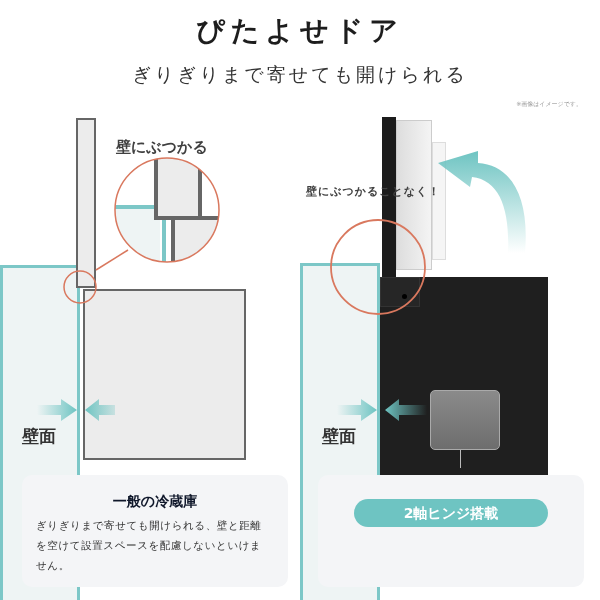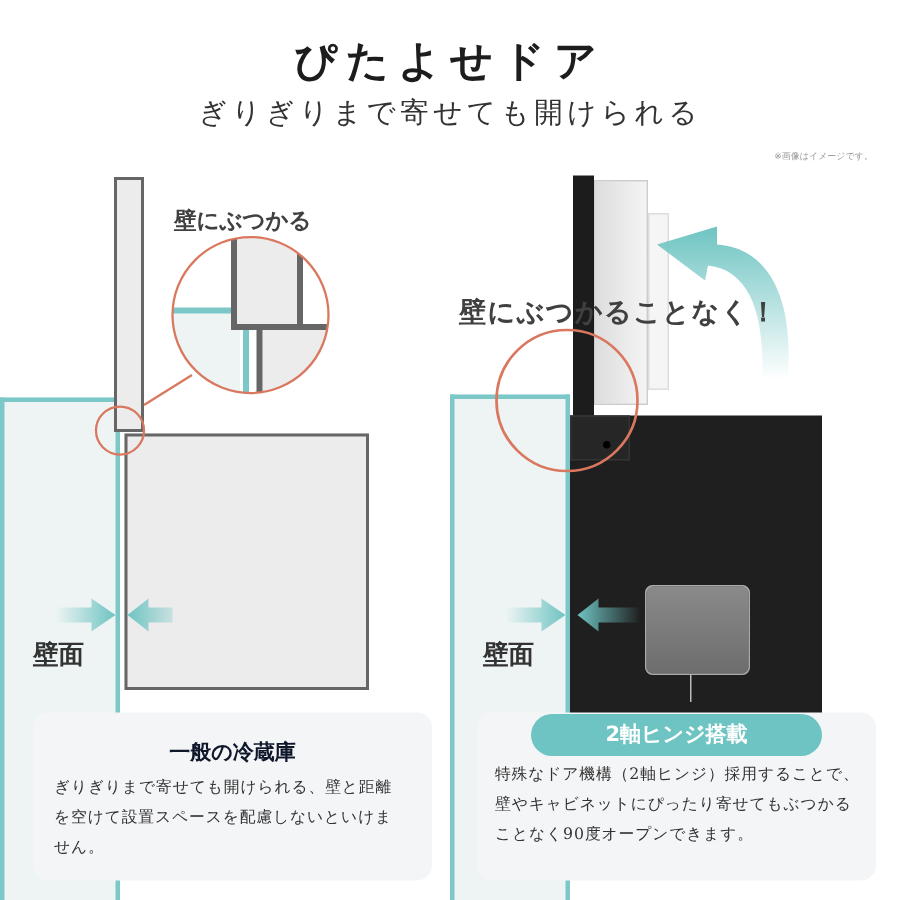--- a/index.html
+++ b/index.html
@@ -1,19 +1,19 @@
 <!DOCTYPE html>
 <html><head>
 <meta charset="utf-8">
 <style>
   * { box-sizing: border-box; margin: 0; padding: 0; }
   html, body { width: 600px; height: 600px; overflow: hidden; background: #ffffff; }
   body { position: relative; font-family: "DejaVu Serif", serif; color: #222; }
   .abs { position: absolute; }
-  .title { left: 0; width: 600px; top: 22px; text-align: center; font-size: 28px; font-weight: bold; letter-spacing: 6px; color: #1d1d1d; }
+  .title { left: 0; width: 600px; top: 12px; text-align: center; font-size: 28px; font-weight: bold; letter-spacing: 6px; color: #1d1d1d; }
   .subtitle { left: 0; width: 600px; top: 62px; text-align: center; font-size: 19px; letter-spacing: 3px; color: #333; }
   .note { right: 18px; top: 100px; font-size: 6px; color: #999; font-family: "DejaVu Sans", sans-serif; }
 
   
   .wall { background: #eef4f4; border: 3px solid #7cc7c7; border-bottom: none; border-left: none; }
   .door-left { left: 76px; top: 118px; width: 20px; height: 170px; background: #ececec; border: 2px solid #666; }
   .fridge-left { left: 83px; top: 289px; width: 163px; height: 171px; background: #ececec; border: 2px solid #666; }
   .label-orange { color: #404040; font-family: "DejaVu Sans", sans-serif; font-weight: bold; }
   .wall-label { font-family: Liberation Sans, sans-serif; font-weight: bold; font-size: 17px; color: #333; }
   .card { background: #f4f5f7; border-radius: 10px; }
@@ -94,28 +94,27 @@
         <stop offset="0" stop-color="#6ec4c2"></stop>
           <stop offset="1" stop-color="#6ec4c2" stop-opacity="0"></stop>
       </linearGradient>
     </defs>
     <path d="M95,118 C100,60 80,30 48,28 L48,16 L8,28 L40,52 L42,42 C70,45 80,75 78,118 Z" fill="url(#gr)"></path>
   </svg>
 
   <svg class="abs" style="left:330px;top:215px" width="120" height="120">
     <circle cx="48" cy="52" r="47" fill="none" stroke="#d9785e" stroke-width="1.8"></circle>
   </svg>
-  <div class="abs label-orange" style="left:306px;top:196px;font-size:18px;letter-spacing:1px;">壁にぶつかることなく！</div>
+  <div class="abs label-orange" style="left:306px;top:184px;font-size:11px;letter-spacing:1px;">壁にぶつかることなく！</div>
 
   <div class="abs" style="left:430px;top:390px;width:70px;height:60px;background:linear-gradient(#8a8a8a,#6d6d6d);border-radius:5px;border:1px solid #aaa;"></div>
   <div class="abs" style="left:460px;top:450px;width:1px;height:18px;background:#bbb;"></div>
 
   <svg class="abs" style="left:335px;top:395px" width="100" height="30">
     <polygon points="2,10 26,10 26,4 42,15 26,26 26,20 2,20" fill="url(#ga)"></polygon>
     <polygon points="92,10 64,10 64,4 50,15 64,26 64,20 92,20" fill="url(#gb)"></polygon>
   </svg>
   <div class="abs wall-label" style="left:322px;top:425px;">壁面</div>
 
   <div class="abs card" style="left:318px;top:475px;width:266px;height:112px;">
-    <div class="pill" style="margin:1px auto 0;width:194px;">2軸ヒンジ搭載</div>
-    <div class="card-text" style="padding:2px 10px 0 12px;">特殊なドア機構（2軸ヒンジ）採用することで、壁やキャビネットにぴったり寄せてもぶつかることなく90度オープンできます。</div>
+    <div class="pill" style="margin:24px auto 0;width:194px;">2軸ヒンジ搭載</div>
   </div>
 </div>
 
 </body></html>

